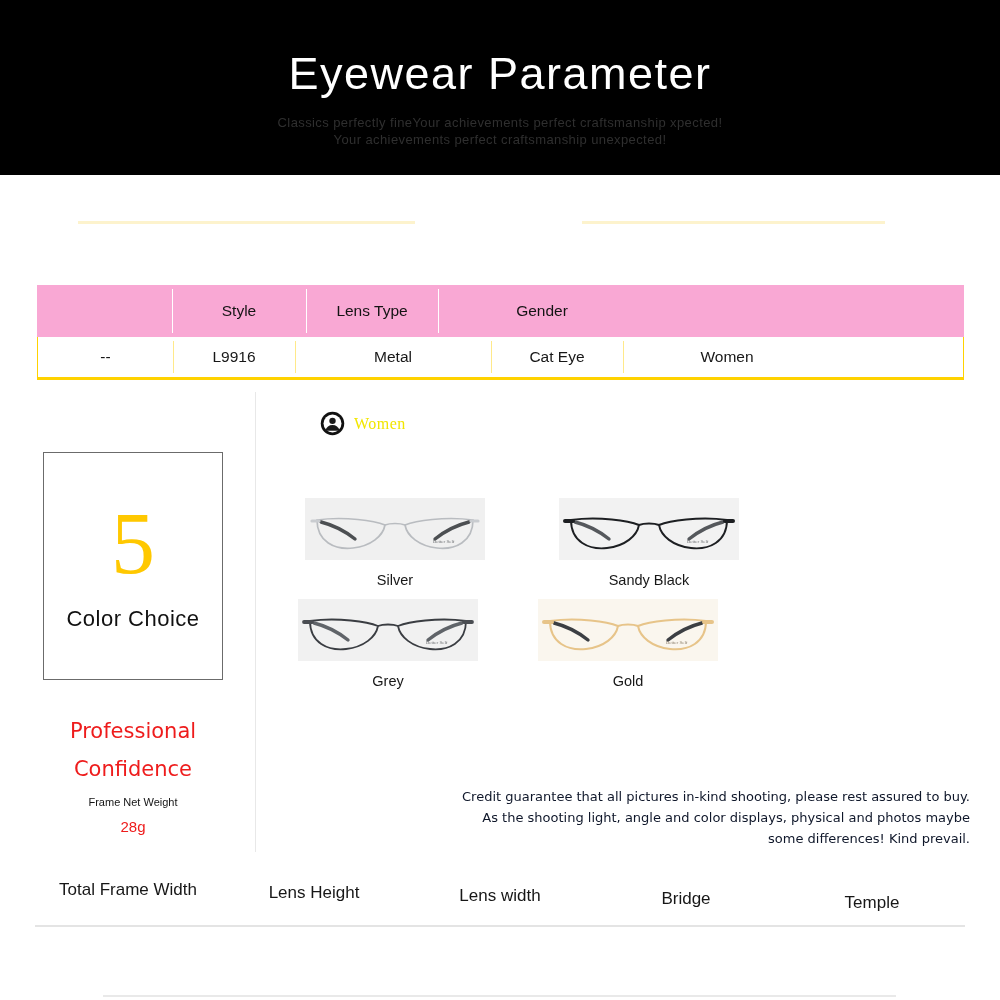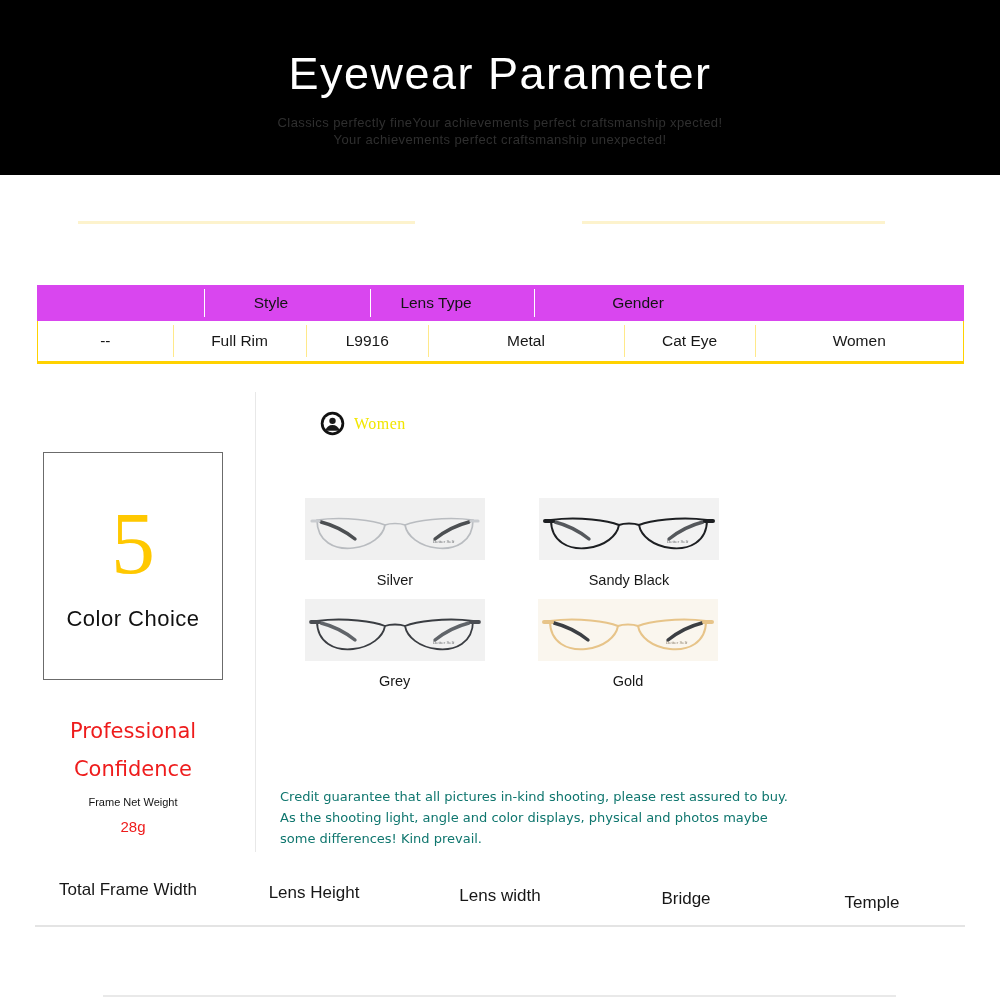--- a/index.html
+++ b/index.html
@@ -53,23 +53,22 @@
   .decor-right { left: 582px; width: 303px; }
 
   
   .spec-table {
     position: absolute;
     left: 37px; top: 285px;
     width: 927px;
   }
   .spec-row { display: flex; width: 100%; }
   .spec-head {
-    height: 36px;
-    background: #d946ef;
-    gap: 32px;
+    height: 52px;
+    background: #f9a8d4;
   }
   .spec-body {
     height: 43px;
     background: #ffffff;
     border-left: 1px solid #FFD200;
     border-right: 1px solid #FFD200;
     border-bottom: 3px solid #FFD200;
   }
   .spec-cell {
     display: flex;
@@ -168,21 +167,21 @@
     font-family: "Liberation Serif", serif;
     letter-spacing: 0.5px;
   }
 
   
   .swatch-grid {
     position: absolute;
     left: 278px; top: 498px;
     width: 700px;
   }
-  .swatch-row { display: flex; }
+  .swatch-row { display: flex; gap: 20px; }
   .swatch-row + .swatch-row { margin-top: 11px; }
   .swatch {
     width: 234px;
     display: flex;
     flex-direction: column;
     align-items: center;
   }
   .swatch-img {
     width: 180px; height: 62px;
     display: block;
@@ -191,24 +190,24 @@
     margin-top: 12px;
     font-size: 14.5px;
     color: #181818;
   }
 
   
   .credit-note {
     position: absolute;
     left: 280px; top: 786px;
     width: 690px;
-    text-align: left;
+    text-align: right;
     font-size: 13px;
     line-height: 21px;
-    color: #0f766e;
+    color: #0f172a;
     font-family: "DejaVu Sans", sans-serif;
   }
 
   
   .measure-wrap {
     position: absolute;
     left: 35px; top: 880px;
     width: 930px;
   }
   .measure-row { display: flex; width: 100%; }
@@ -265,21 +264,20 @@
 
 <div class="spec-table">
   <div class="spec-row spec-head">
     <div class="spec-cell c0"></div>
     <div class="spec-cell c1">Style</div>
     <div class="spec-cell c4">Lens Type</div>
     <div class="spec-cell c5">Gender</div>
   </div>
   <div class="spec-row spec-body">
     <div class="spec-cell c0">--</div>
-    <div class="spec-cell c1">Full Rim</div>
     <div class="spec-cell c2">L9916</div>
     <div class="spec-cell c3">Metal</div>
     <div class="spec-cell c4">Cat Eye</div>
     <div class="spec-cell c5">Women</div>
   </div>
 </div>
 
 <div class="v-divider"></div>
 
 <div class="left-panel">

